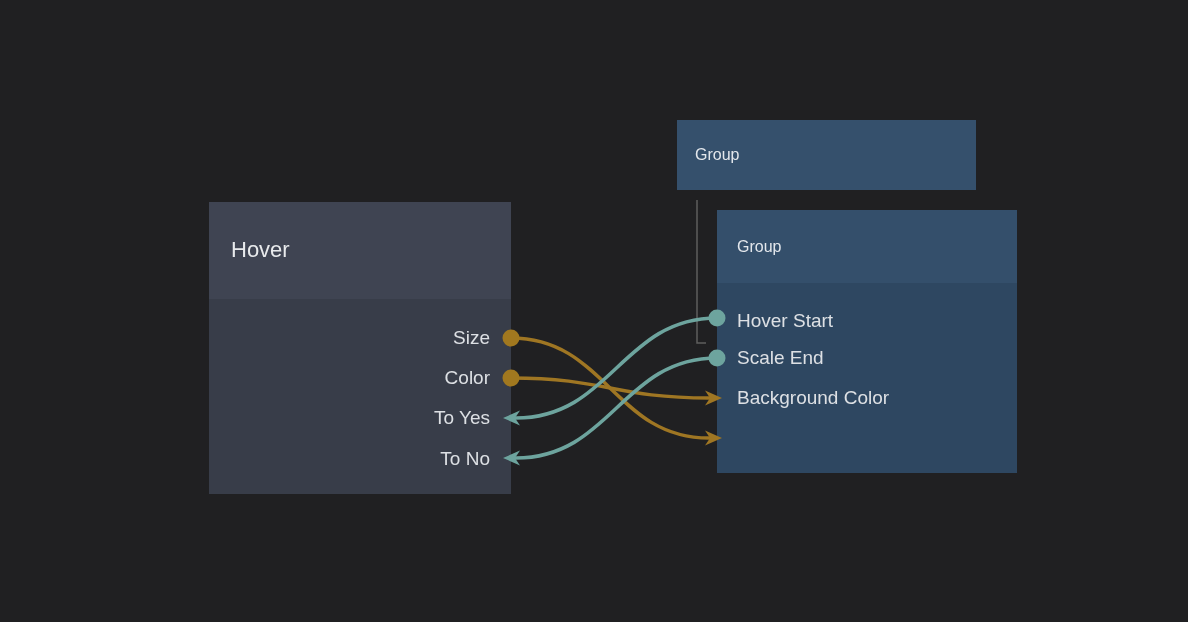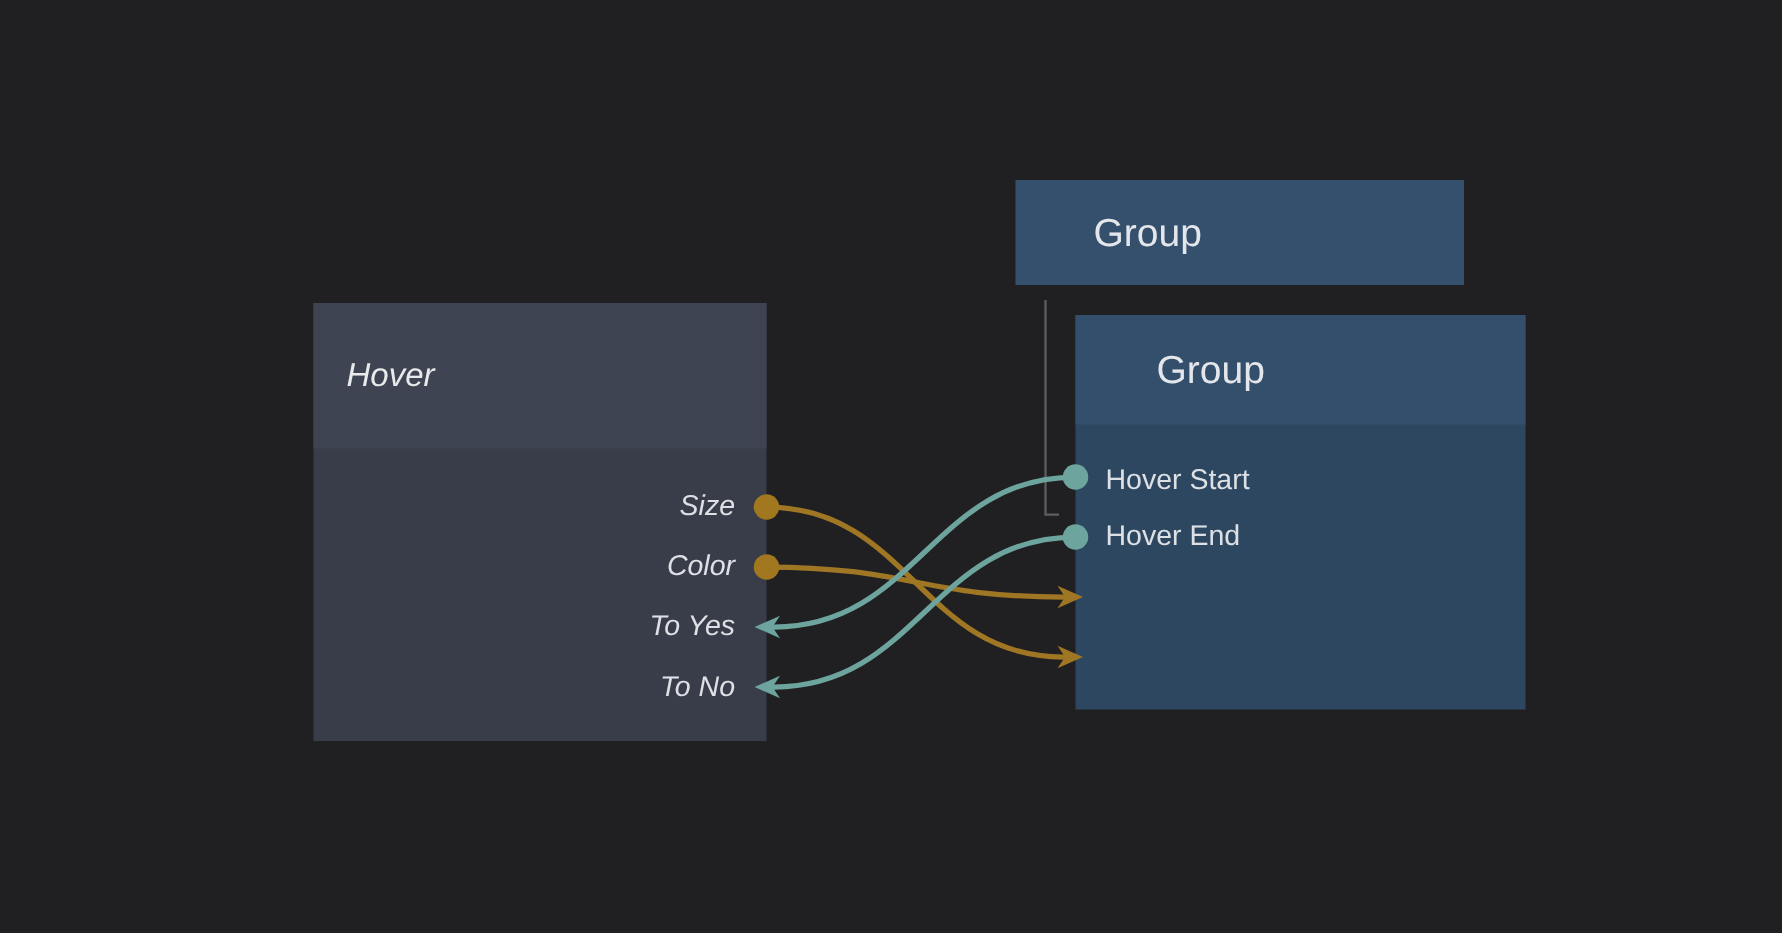--- a/index.html
+++ b/index.html
@@ -2,27 +2,27 @@
 <html><head>
 <meta charset="utf-8">
 <style>
   html,body{margin:0;padding:0;background:#202022;}
   .canvas{
     position:relative;width:1188px;height:622px;background:#202022;
     font-family:"Liberation Sans","DejaVu Sans",sans-serif;overflow:hidden;
   }
   .node{position:absolute;box-sizing:border-box;}
   
-  .node-hover{left:209px;top:202px;width:302px;height:292px;background:#383d49;font-style:italic;}
+  .node-hover{left:209px;top:202px;width:302px;height:292px;background:#383d49;}
   .hover-header{height:97px;background:#3f4452;display:flex;flex-direction:column;justify-content:center;gap:7px;padding-left:22px;box-sizing:border-box;}
   .hover-title{font-size:22px;color:#e8eaec;line-height:1.1;}
   .hover-sub{font-size:20px;color:#84878f;line-height:1.1;}
   
   .node-gparent{left:677px;top:120px;width:299px;height:70px;background:#35506c;display:flex;align-items:center;padding-left:18px;}
-  .group-title{font-size:26px;color:#e3e7ec;margin-left:34px;}
+  .group-title{font-size:16px;color:#e3e7ec;}
   
   .node-gchild{left:717px;top:210px;width:300px;height:263px;background:#2e4761;}
   .gchild-header{height:73px;background:#344f6b;display:flex;align-items:center;padding-left:20px;box-sizing:border-box;}
   
   .port{position:absolute;left:0;width:100%;height:40px;display:flex;align-items:center;
         font-size:19px;color:#dde0e4;box-sizing:border-box;}
   .port.r{justify-content:flex-end;padding-right:21px;}
   .port.l{justify-content:flex-start;padding-left:20px;}
   
   svg.wires{position:absolute;left:0;top:0;width:1188px;height:622px;pointer-events:none;}
@@ -55,21 +55,24 @@
   </div>
 
   <div class="node node-gchild">
     <div class="gchild-header">
       <div class="group-title">Group</div>
     </div>
     <div class="port l" style="top:91px">
       <span>Hover Start</span>
     </div>
     <div class="port l" style="top:128px">
-      <span>Hover End</span>
+      <span>Scale End</span>
+    </div>
+    <div class="port l" style="top:168px">
+      <span>Background Color</span>
     </div>
   </div>
 
   <svg class="wires" xmlns="http://www.w3.org/2000/svg">
       <polyline points="697,200 697,343 706,343" fill="none" stroke="#5e5e5e" stroke-width="1.5"></polyline>
       <path d="M 511 338 C 606 338, 614 438, 709 438" fill="none" stroke="#9f7623" stroke-width="3.5" stroke-linecap="round"></path>
       <path d="M 722 438 L 705 430.5 L 710 438 L 705 445.5 Z" fill="#9f7623"></path>
       <path d="M 511 378 C 606 378, 614 398, 709 398" fill="none" stroke="#9f7623" stroke-width="3.5" stroke-linecap="round"></path>
       <path d="M 722 398 L 705 390.5 L 710 398 L 705 405.5 Z" fill="#9f7623"></path>
       <path d="M 717 318 C 622 318, 611 418, 516 418" fill="none" stroke="#6da49e" stroke-width="3.5" stroke-linecap="round"></path>

